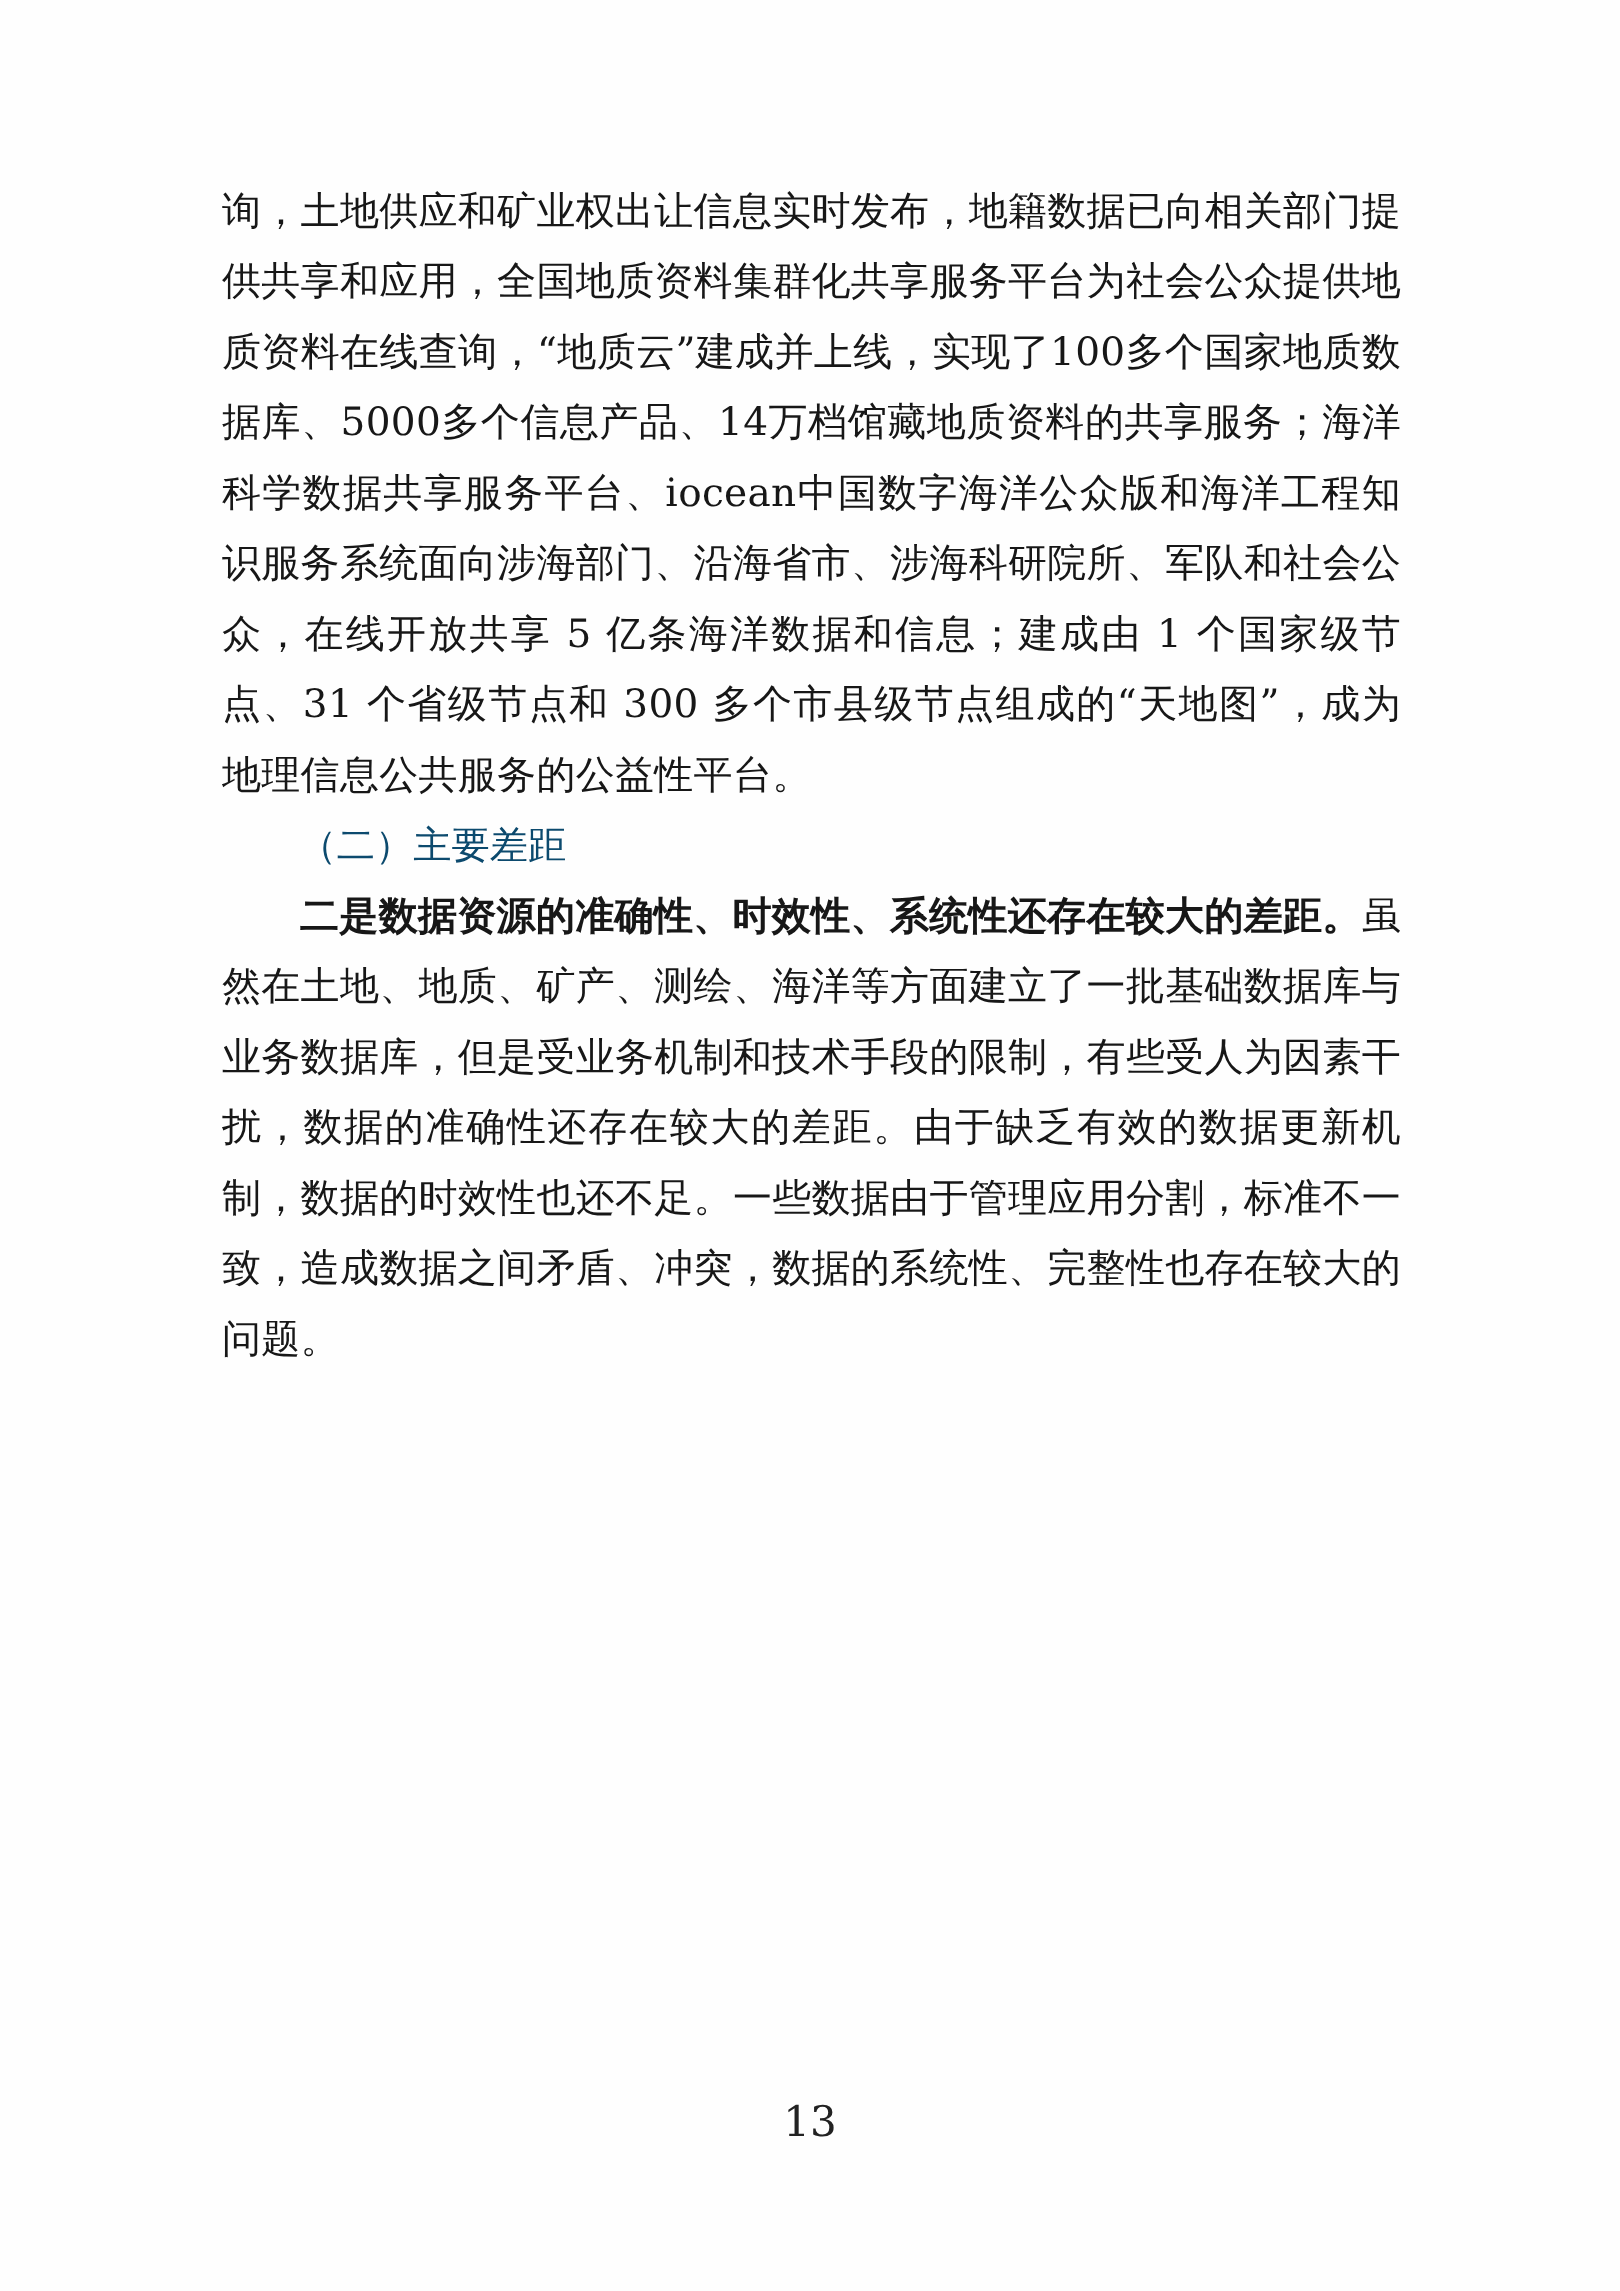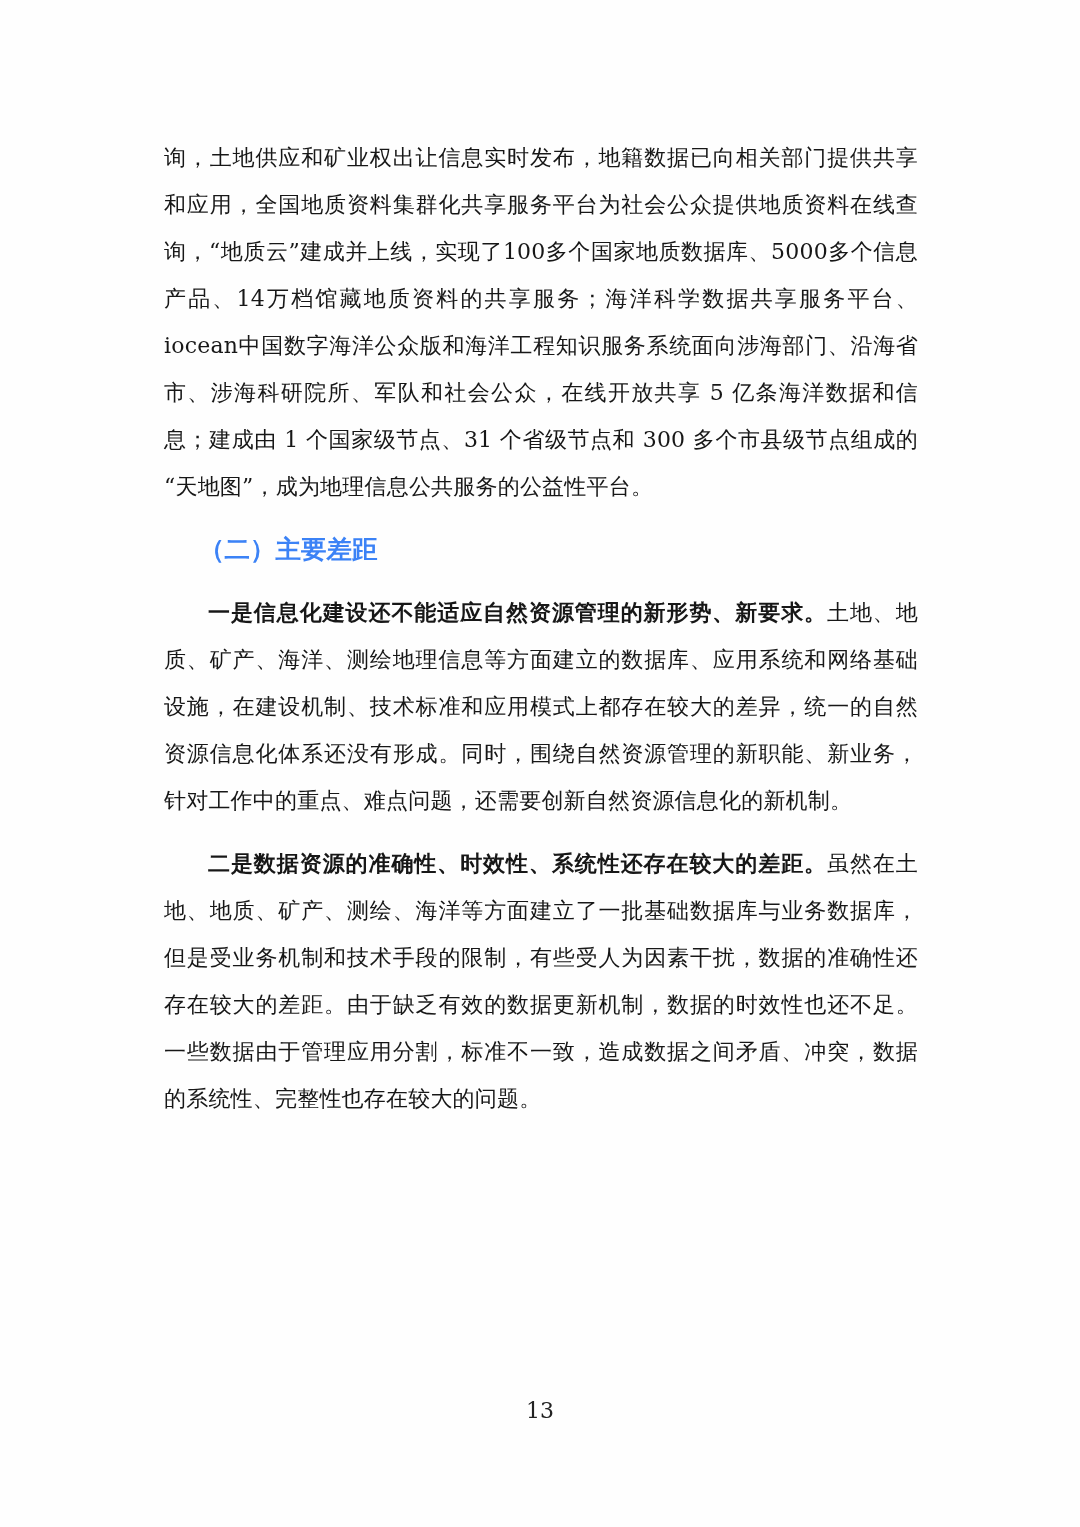--- a/index.html
+++ b/index.html
@@ -23,65 +23,64 @@
     height: 1527px;
     background: #fefefe;
   }
   .content {
     position: absolute;
     left: 148px;
     top: 118px;
     width: 786px;
   }
   p {
-    margin: 16px;
-    font-size: 22px;
+    margin: 0;
+    font-size: 26px;
     line-height: 47px;
     text-align: justify;
     text-justify: inter-ideograph;
     letter-spacing: 0.2px;
     color: #171717;
   }
   p.indent {
     text-indent: 2em;
   }
   .heading {
     margin: 0;
     font-size: 25.5px;
     line-height: 47px;
     text-indent: 2em;
-    font-weight: bold;
-    color: #3b82f6;
+    font-weight: normal;
+    color: #0c4a6e;
   }
   .lead {
     font-weight: bold;
   }
   .page-number {
     position: absolute;
     left: 0;
     top: 1398px;
     width: 1080px;
     text-align: center;
-    font-size: 22px;
+    font-size: 28px;
     font-family: "DejaVu Serif", "Liberation Serif", serif;
     color: #222222;
   }
 </style>
 </head>
 <body>
 
 <div class="page">
   <div class="content">
 
     <p class="body">询，土地供应和矿业权出让信息实时发布，地籍数据已向相关部门提供共享和应用，全国地质资料集群化共享服务平台为社会公众提供地质资料在线查询，“地质云”建成并上线，实现了100多个国家地质数据库、5000多个信息产品、14万档馆藏地质资料的共享服务；海洋科学数据共享服务平台、iocean中国数字海洋公众版和海洋工程知识服务系统面向涉海部门、沿海省市、涉海科研院所、军队和社会公众，在线开放共享 5 亿条海洋数据和信息；建成由 1 个国家级节点、31 个省级节点和 300 多个市县级节点组成的“天地图”，成为地理信息公共服务的公益性平台。</p>
 
     <div class="heading">（二）主要差距</div>
 
 
-    <p class="indent"><span class="lead">一是信息化建设还不能适应自然资源管理的新形势、新要求。</span><span>土地、地质、矿产、海洋、测绘地理信息等方面建立的数据库、应用系统和网络基础设施，在建设机制、技术标准和应用模式上都存在较大的差异，统一的自然资源信息化体系还没有形成。同时，围绕自然资源管理的新职能、新业务，针对工作中的重点、难点问题，还需要创新自然资源信息化的新机制。</span></p>
 
     <p class="indent"><span class="lead">二是数据资源的准确性、时效性、系统性还存在较大的差距。</span><span>虽然在土地、地质、矿产、测绘、海洋等方面建立了一批基础数据库与业务数据库，但是受业务机制和技术手段的限制，有些受人为因素干扰，数据的准确性还存在较大的差距。由于缺乏有效的数据更新机制，数据的时效性也还不足。一些数据由于管理应用分割，标准不一致，造成数据之间矛盾、冲突，数据的系统性、完整性也存在较大的问题。</span></p>
 
 
   </div>
 
   <div class="page-number">13</div>
 </div>
 
 </body></html>

